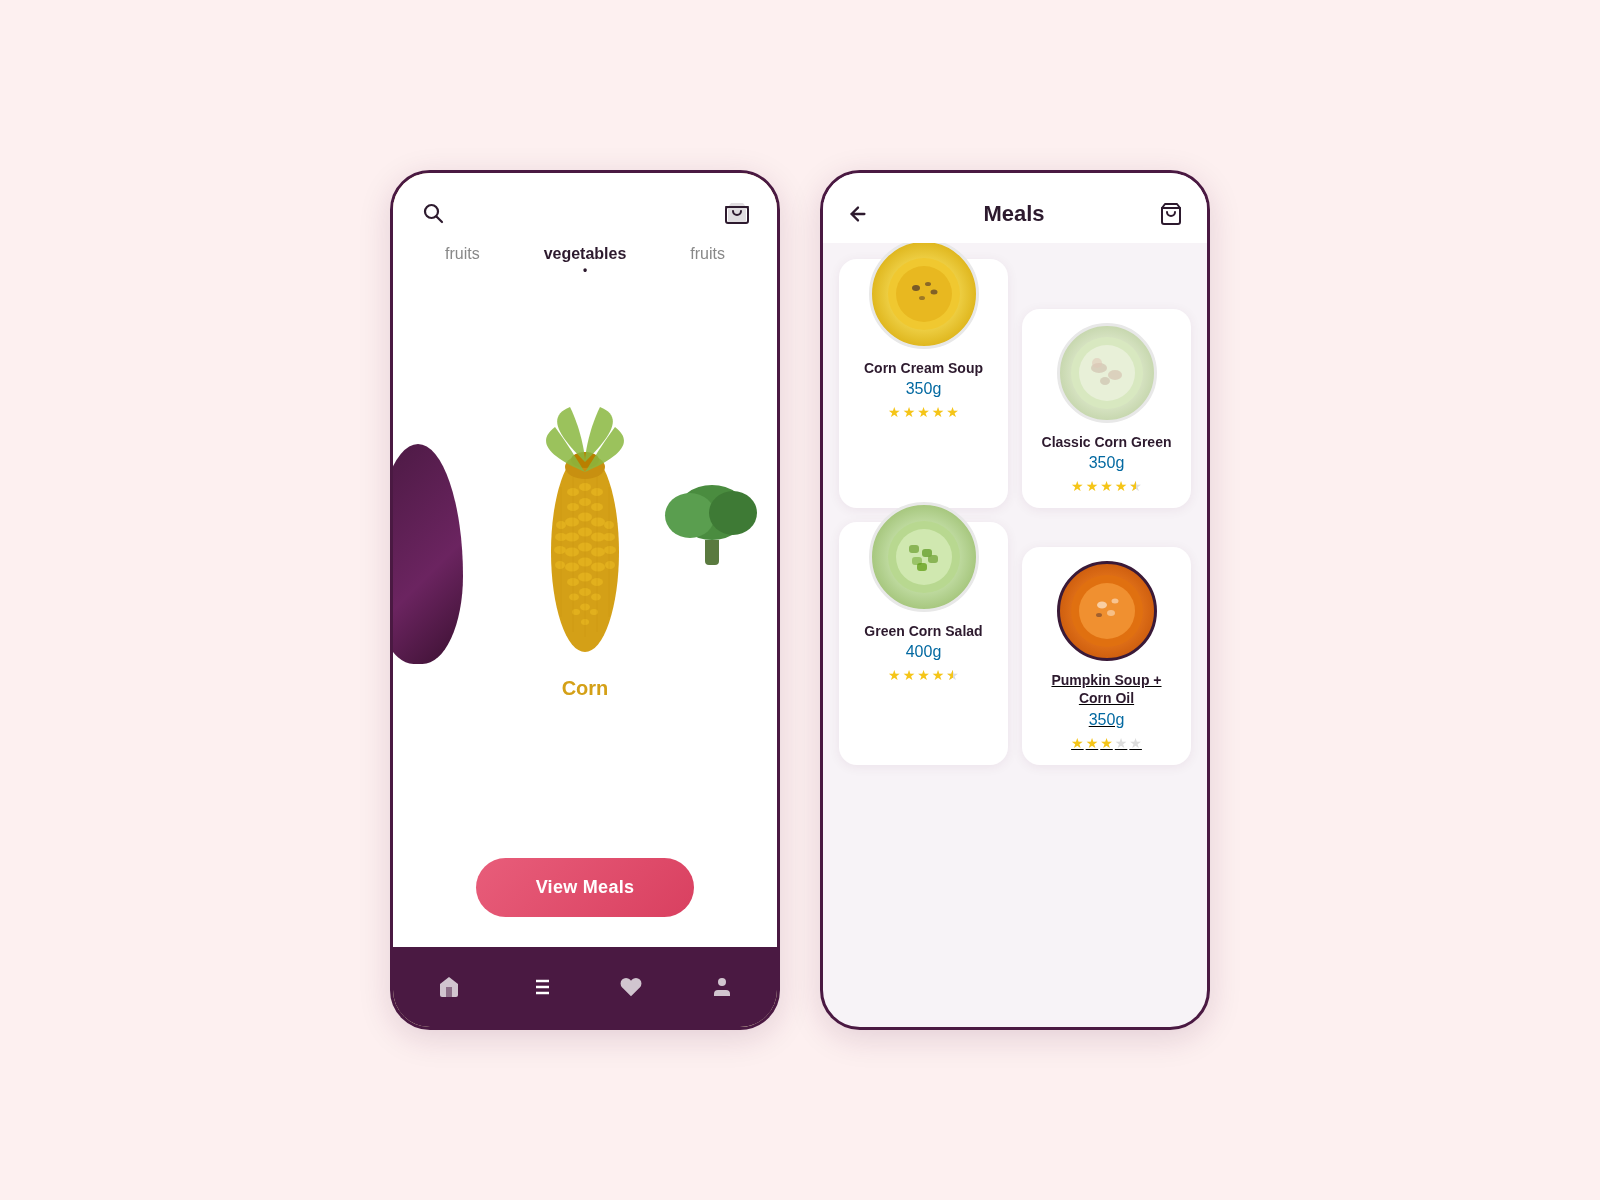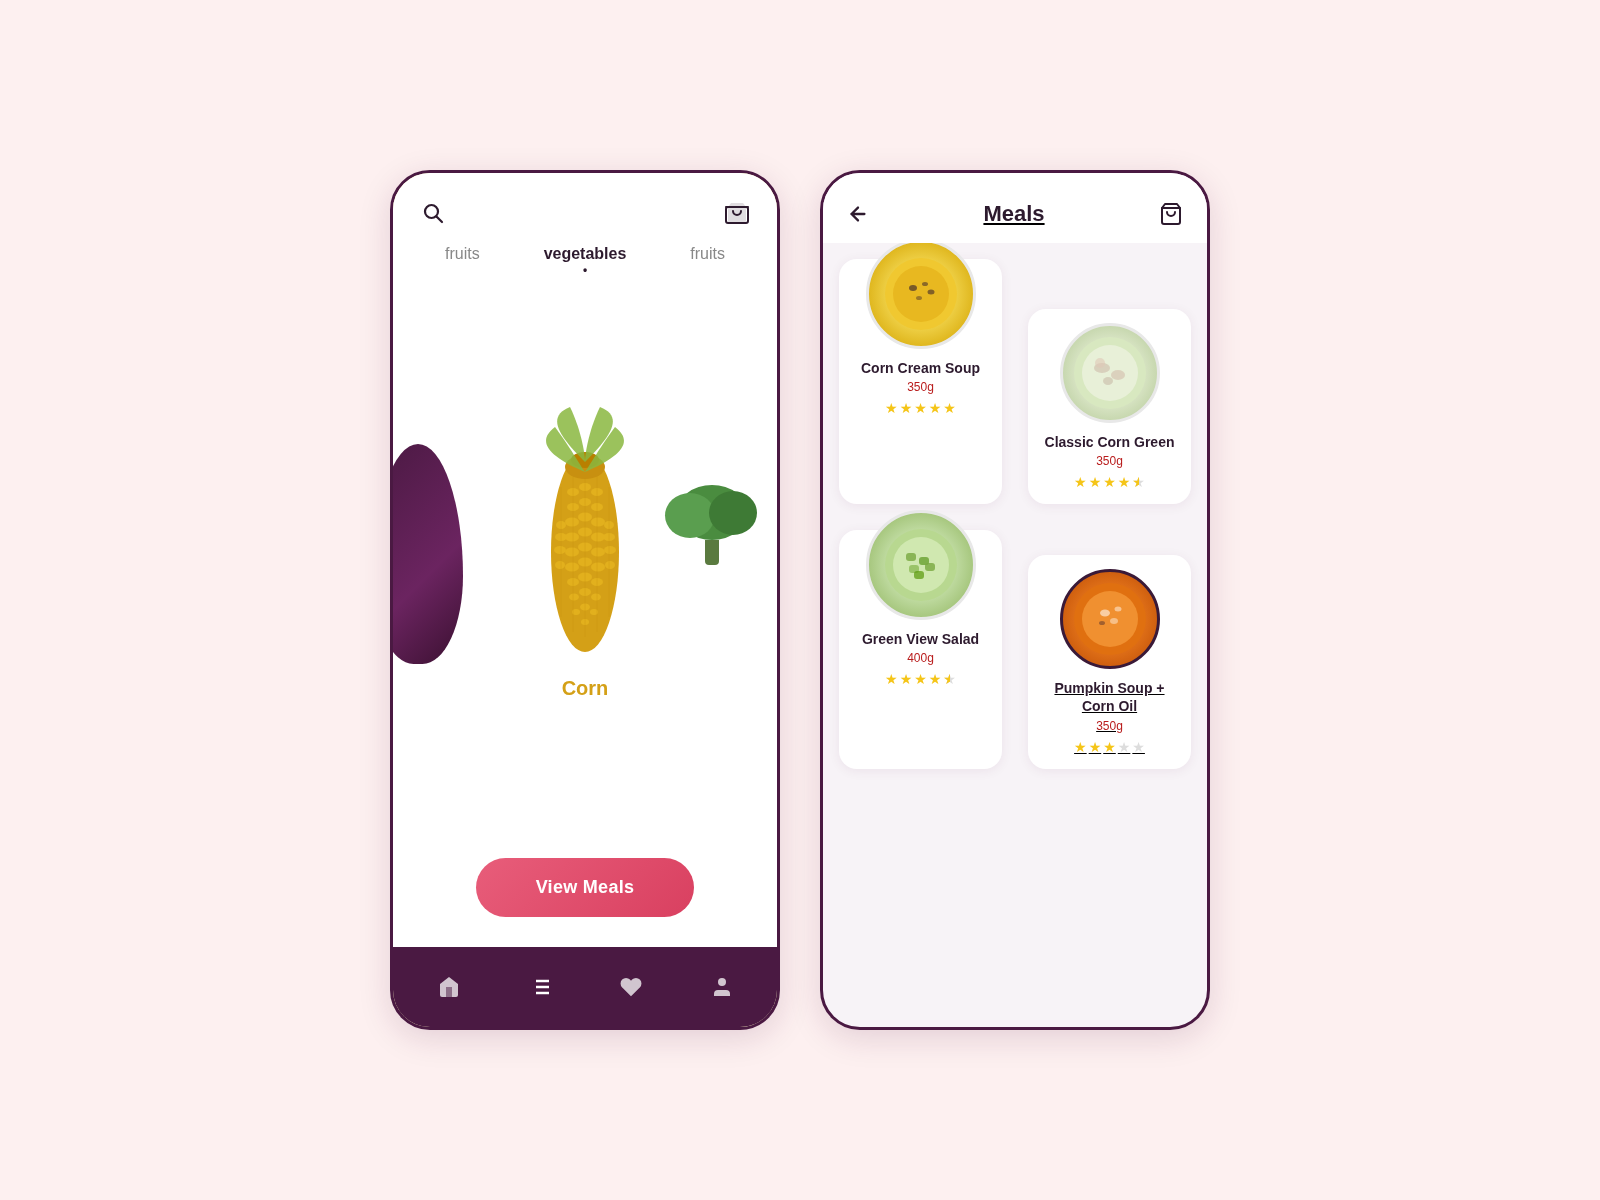--- a/index.html
+++ b/index.html
@@ -212,36 +212,35 @@
       flex-direction: column;
       background: #f7f3f7;
     }
 
     .right-header {
       background: #fff;
       display: flex;
       justify-content: space-between;
       align-items: center;
       padding: 28px 24px 16px;
-      text-decoration: underline;
     }
 
     .right-title {
       font-size: 22px;
       font-weight: 700;
       color: #2d1a2e;
     }
 
     .meals-scroll {
       flex: 1;
       overflow-y: auto;
       padding: 16px 16px 20px;
       display: grid;
       grid-template-columns: 1fr 1fr;
-      gap: 26px;
+      gap: 14px;
       align-content: start;
     }
     .meals-scroll::-webkit-scrollbar { display: none; }
 
     .meal-card {
       background: #fff;
       border-radius: 18px;
       padding: 14px;
       display: flex;
       flex-direction: column;
@@ -265,22 +264,22 @@
     .meal-name {
       font-size: 14px;
       font-weight: 600;
       color: #2d1a2e;
       text-align: center;
       line-height: 1.3;
       margin-bottom: 3px;
     }
 
     .meal-weight {
-      font-size: 12px;
-      color: #b91c1c;
+      font-size: 16px;
+      color: #0369a1;
       margin-bottom: 6px;
     }
 
     .stars {
       display: flex;
       gap: 2px;
     }
 
     .star {
       font-size: 14px;
@@ -515,21 +514,21 @@
         <svg width="80" height="80" viewBox="0 0 80 80">
           <circle cx="40" cy="40" r="36" fill="#b8d890"></circle>
           <circle cx="40" cy="40" r="28" fill="#d0e8b0"></circle>
           <rect x="25" y="28" width="10" height="8" rx="3" fill="#78a840" opacity="0.8"></rect>
           <rect x="38" y="32" width="10" height="8" rx="3" fill="#68a030" opacity="0.8"></rect>
           <rect x="28" y="40" width="10" height="8" rx="3" fill="#88b850" opacity="0.75"></rect>
           <rect x="44" y="38" width="10" height="8" rx="3" fill="#78a840" opacity="0.8"></rect>
           <rect x="33" y="46" width="10" height="8" rx="3" fill="#58980a" opacity="0.7"></rect>
         </svg>
       </div>
-      <span class="meal-name">Green View Salad</span>
+      <span class="meal-name">Green Corn Salad</span>
       <span class="meal-weight">400g</span>
       <div class="stars">
         <span class="star">★</span>
         <span class="star">★</span>
         <span class="star">★</span>
         <span class="star">★</span>
         <span class="star half" style="position:relative; display:inline-block;">
           <span style="color:#ddd;">★</span>
           <span style="position:absolute;left:0;top:0;width:50%;overflow:hidden;color:#f5c518;">★</span>
         </span>

